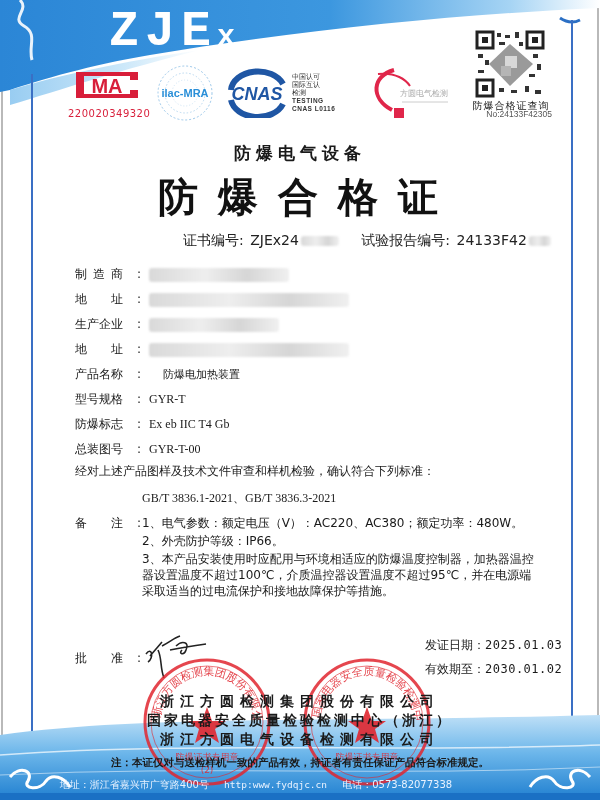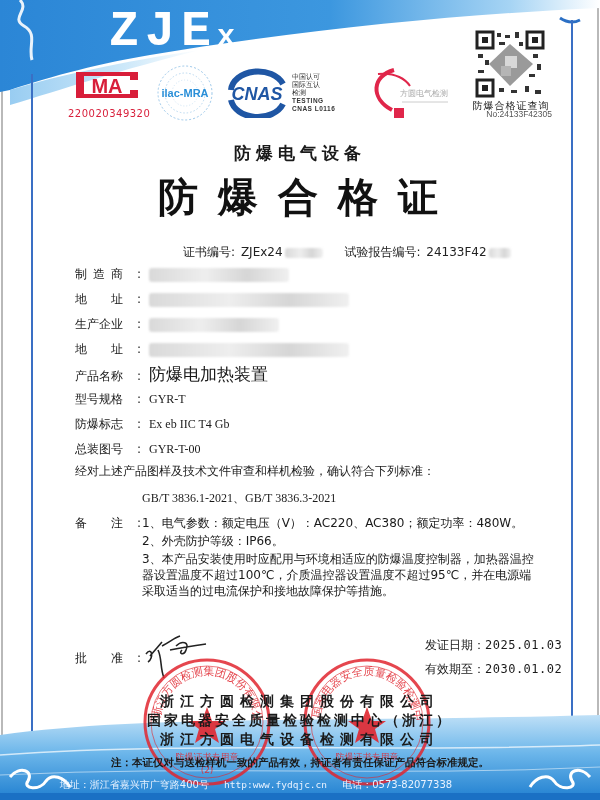--- a/index.html
+++ b/index.html
@@ -20,21 +20,21 @@
   .qr { left:475px; top:30px; width:70px; height:68px; }
   .qr-label { left:470px; top:99px; width:82px; text-align:center; font-size:10px; color:#222; letter-spacing:1px; }
   .qr-no { left:470px; top:109px; width:82px; text-align:right; font-size:8.5px; color:#555; font-family:"Liberation Sans", sans-serif; }
   .side-line-l { left:31px; top:74px; width:2px; height:660px; background:#3a6fc4; }
   .side-line-r { left:571px; top:20px; width:2px; height:720px; background:#3a6fc4; }
   .outer-l { left:1px; top:0; width:2px; height:800px; background:#8a8a8a; opacity:.6; }
   .outer-r { left:597px; top:0; width:2px; height:800px; background:#8a8a8a; opacity:.6; }
 
   .subtitle { left:0; top:142px; width:600px; text-align:center; font-size:17px; font-weight:bold; letter-spacing:5px; color:#1a1a1a; }
   .title { left:0; top:170px; width:600px; text-align:center; font-size:40px; font-weight:bold; letter-spacing:20px; color:#111; padding-left:16px; box-sizing:border-box;}
-  .cert-nums { left:183px; top:244px; font-size:12px; color:#222; }
+  .cert-nums { left:183px; top:232px; font-size:14px; color:#222; }
   .cert-nums span { margin-right:2px; }
   .blur { display:inline-block; background:linear-gradient(90deg,#d9d9d9,#eeeeee 40%,#d6d6d6 70%,#f0f0f0); border-radius:3px; vertical-align:middle; filter:blur(1px); }
 
   .field { left:75px; font-size:12px; line-height:16px; height:16px; white-space:nowrap; }
   .field .lab { display:inline-block; width:62px; letter-spacing:0; }
   .field .lab.sp { letter-spacing:6px; }
   .field .colon { display:inline-block; width:12px; }
   .field .val { font-family:"Liberation Serif", serif; font-size:12px; }
 
   .para { left:75px; top:463px; font-size:12px; line-height:16px; }
@@ -180,21 +180,21 @@
 <div class="abs field" style="top:291px;">
   <span class="lab" style="letter-spacing:24px;">地址</span><span class="colon">:</span><span class="blur" style="width:200px;height:14px;"></span>
 </div>
 <div class="abs field" style="top:316px;">
   <span class="lab">生产企业</span><span class="colon">:</span><span class="blur" style="width:130px;height:14px;"></span>
 </div>
 <div class="abs field" style="top:341px;">
   <span class="lab" style="letter-spacing:24px;">地址</span><span class="colon">:</span><span class="blur" style="width:200px;height:14px;"></span>
 </div>
 <div class="abs field" style="top:366px;">
-  <span class="lab">产品名称</span><span class="colon">:</span><span class="val" style="font-family:'DejaVu Sans',sans-serif;font-size:17px;">防爆电加热装置</span>
+  <span class="lab">产品名称</span><span class="colon">:</span><span class="val" style="font-family:'DejaVu Sans',sans-serif;font-size:11px;margin-left:14px;">防爆电加热装置</span>
 </div>
 <div class="abs field" style="top:391px;">
   <span class="lab">型号规格</span><span class="colon">:</span><span class="val">GYR-T</span>
 </div>
 <div class="abs field" style="top:416px;">
   <span class="lab">防爆标志</span><span class="colon">:</span><span class="val">Ex eb IIC T4 Gb</span>
 </div>
 <div class="abs field" style="top:441px;">
   <span class="lab">总装图号</span><span class="colon">:</span><span class="val">GYR-T-00</span>
 </div>

